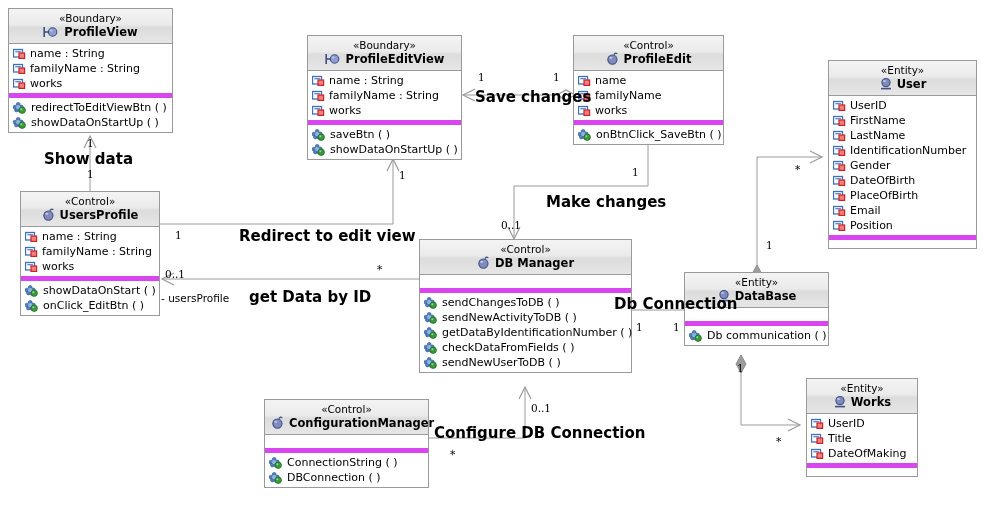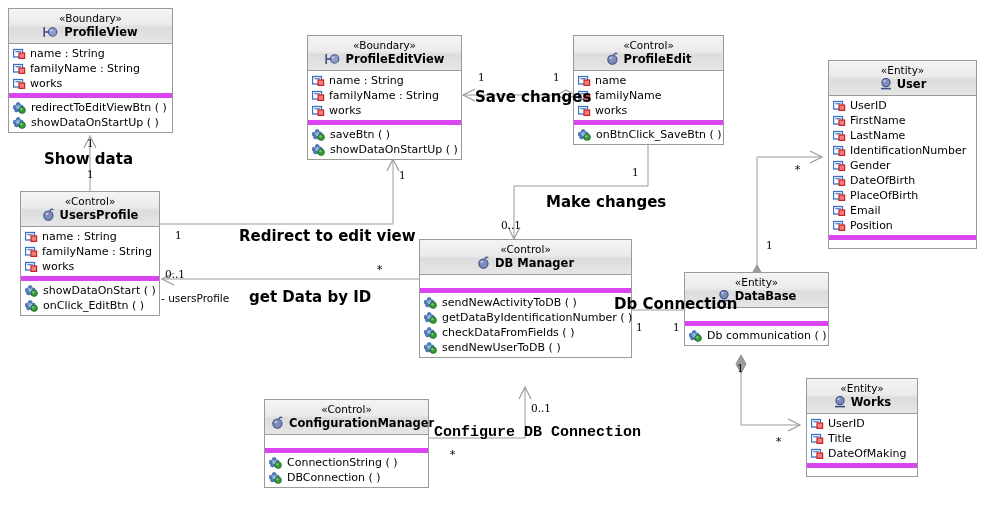--- a/index.html
+++ b/index.html
@@ -557,20 +557,37 @@
                 <circle cx="1.9" cy="5.1" r="1.9"></circle>
       <circle cx="8.4" cy="5.0" r="1.9"></circle>
                 <circle cx="3.4" cy="8.0" r="1.9"></circle>
       <circle cx="7.0" cy="8.3" r="1.9"></circle>
     </g>
     <circle cx="5.2" cy="5.2" r="2.1" fill="#8fb4de"></circle>
     <circle cx="9.2" cy="8.2" r="3.2" fill="#3a9a3a" stroke="#1f6b1f" stroke-width="0.8"></circle>
     <circle cx="8.3" cy="7.2" r="1.0" fill="#8fd88f"></circle>
   </svg>
           </span>
+          <span class="lbl">sendChangesToDB ( )</span>
+        </div>
+        <div class="row">
+          <span class="ic">
+            <svg width="14" height="12" viewBox="0 0 14 12">
+    <g fill="#4f7fbf" stroke="#2d5a96" stroke-width="0.6">
+      <circle cx="5.2" cy="2.3" r="1.9"></circle>
+                <circle cx="1.9" cy="5.1" r="1.9"></circle>
+      <circle cx="8.4" cy="5.0" r="1.9"></circle>
+                <circle cx="3.4" cy="8.0" r="1.9"></circle>
+      <circle cx="7.0" cy="8.3" r="1.9"></circle>
+    </g>
+    <circle cx="5.2" cy="5.2" r="2.1" fill="#8fb4de"></circle>
+    <circle cx="9.2" cy="8.2" r="3.2" fill="#3a9a3a" stroke="#1f6b1f" stroke-width="0.8"></circle>
+    <circle cx="8.3" cy="7.2" r="1.0" fill="#8fd88f"></circle>
+  </svg>
+          </span>
           <span class="lbl">sendNewActivityToDB ( )</span>
         </div>
         <div class="row">
           <span class="ic">
             <svg width="14" height="12" viewBox="0 0 14 12">
     <g fill="#4f7fbf" stroke="#2d5a96" stroke-width="0.6">
       <circle cx="5.2" cy="2.3" r="1.9"></circle>
                 <circle cx="1.9" cy="5.1" r="1.9"></circle>
       <circle cx="8.4" cy="5.0" r="1.9"></circle>
                 <circle cx="3.4" cy="8.0" r="1.9"></circle>
@@ -738,21 +755,21 @@
         </div>
       </div>
       <div class="sect empty"></div>
     </div>
     <div class="elabel" style="left: 44px; top: 153px;">Show data</div>
     <div class="elabel" style="left: 475px; top: 91px;">Save changes</div>
     <div class="elabel" style="left: 239px; top: 230px; text-align: center;">Redirect to edit view</div>
     <div class="elabel" style="left: 546px; top: 196px;">Make changes</div>
     <div class="elabel" style="left: 249px; top: 291px;">get Data by ID</div>
     <div class="elabel" style="left: 614px; top: 298px;">Db Connection</div>
-    <div class="elabel" style="left: 434px; top: 427px; font-family: Liberation Mono, monospace;">Configure DB Connection</div>
+    <div class="elabel" style="left: 434px; top: 427px;">Configure DB Connection</div>
     <div class="mult" style="left: 87px; top: 137px;">1</div>
     <div class="mult" style="left: 87px; top: 168px;">1</div>
     <div class="mult" style="left: 478px; top: 71px;">1</div>
     <div class="mult" style="left: 553px; top: 71px;">1</div>
     <div class="mult" style="left: 399px; top: 169px;">1</div>
     <div class="mult" style="left: 175px; top: 229px;">1</div>
     <div class="mult" style="left: 165px; top: 268px;">0..1</div>
     <div class="mult" style="left: 377px; top: 263px;">*</div>
     <div class="mult" style="left: 632px; top: 166px;">1</div>
     <div class="mult" style="left: 501px; top: 219px;">0..1</div>

